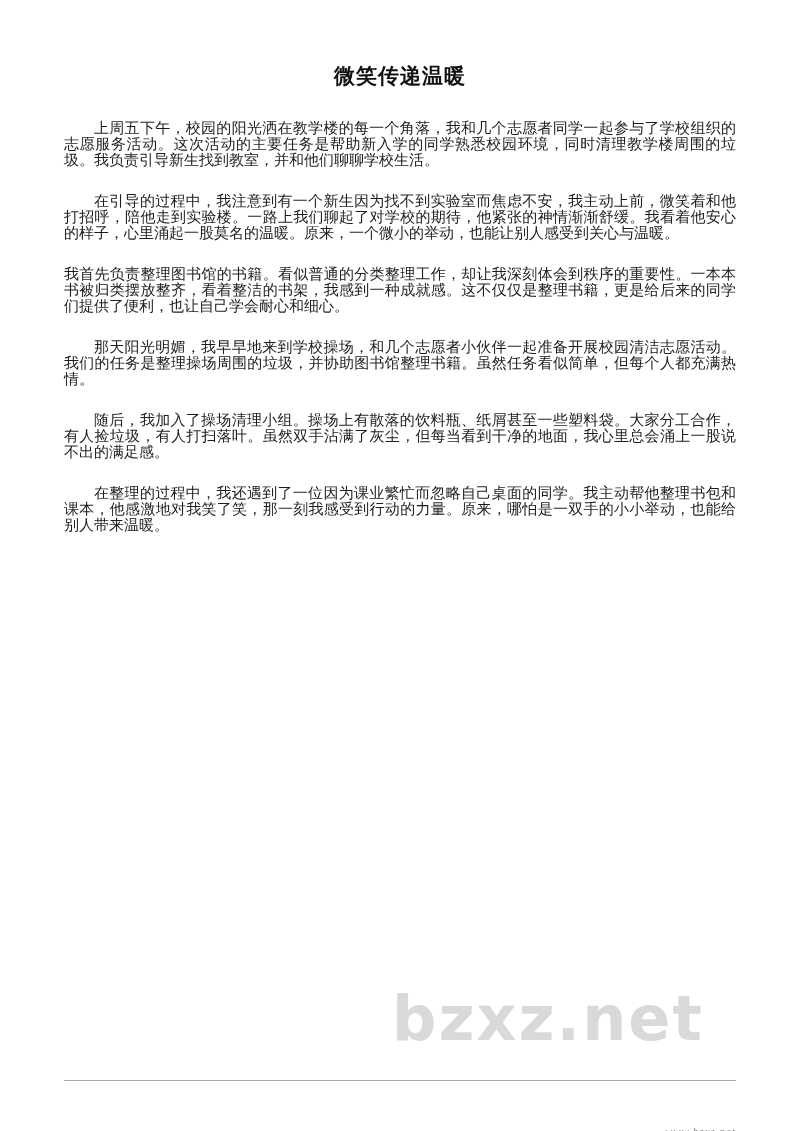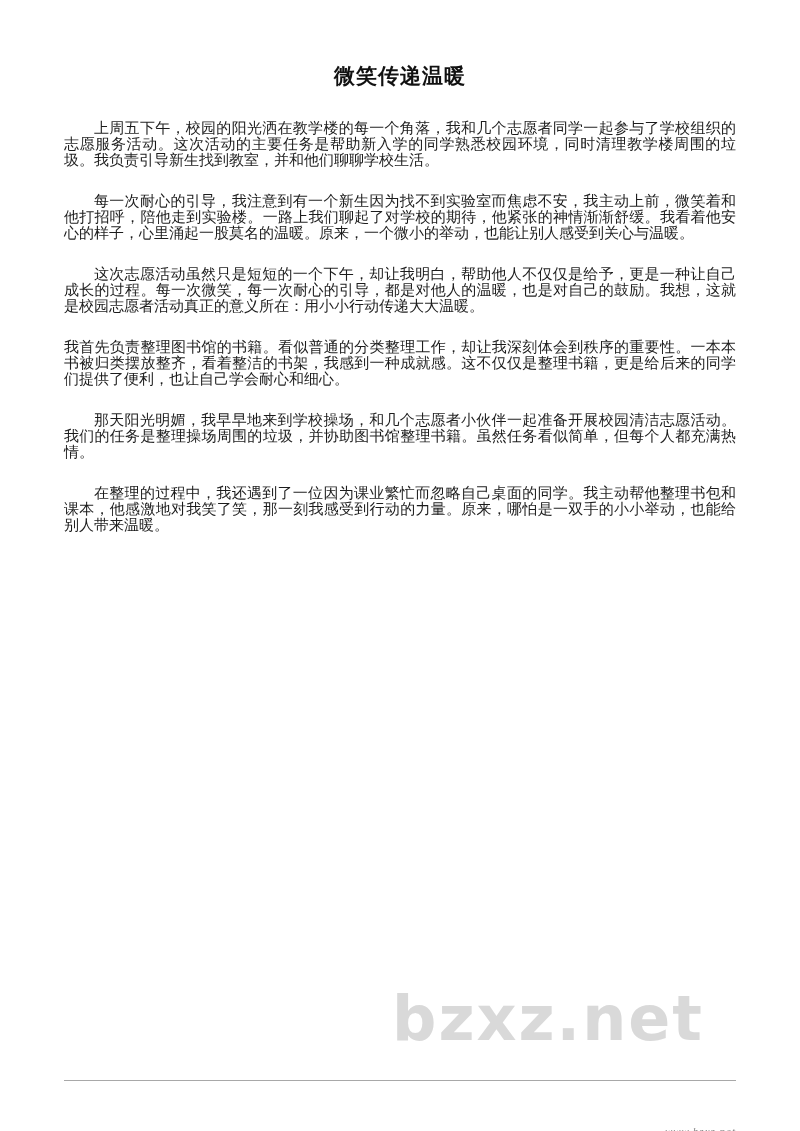--- a/index.html
+++ b/index.html
@@ -77,26 +77,26 @@
 </style>
 </head>
 <body>
 
 <div class="page">
   <div class="content">
 
     <h1 class="essay-title">微笑传递温暖</h1>
 
     <p class="para">上周五下午，校园的阳光洒在教学楼的每一个角落，我和几个志愿者同学一起参与了学校组织的志愿服务活动。这次活动的主要任务是帮助新入学的同学熟悉校园环境，同时清理教学楼周围的垃圾。我负责引导新生找到教室，并和他们聊聊学校生活。</p>
-    <p class="para">每一次耐心的引导，我注意到有一个新生因为找不到实验室而焦虑不安，我主动上前，微笑着和他打招呼，陪他走到实验楼。一路上我们聊起了对学校的期待，他紧张的神情渐渐舒缓。我看着他安心的样子，心里涌起一股莫名的温暖。原来，一个微小的举动，也能让别人感受到关心与温暖。</p>
-    <p class="para">这次志愿活动虽然只是短短的一个下午，却让我明白，帮助他人不仅仅是给予，更是一种让自己成长的过程。每一次微笑，每一次耐心的引导，都是对他人的温暖，也是对自己的鼓励。我想，这就是校园志愿者活动真正的意义所在：用小小行动传递大大温暖。</p>
+    <p class="para">在引导的过程中，我注意到有一个新生因为找不到实验室而焦虑不安，我主动上前，微笑着和他打招呼，陪他走到实验楼。一路上我们聊起了对学校的期待，他紧张的神情渐渐舒缓。我看着他安心的样子，心里涌起一股莫名的温暖。原来，一个微小的举动，也能让别人感受到关心与温暖。</p>
 
 
     <p class="para no-indent">我首先负责整理图书馆的书籍。看似普通的分类整理工作，却让我深刻体会到秩序的重要性。一本本书被归类摆放整齐，看着整洁的书架，我感到一种成就感。这不仅仅是整理书籍，更是给后来的同学们提供了便利，也让自己学会耐心和细心。</p>
     <p class="para">那天阳光明媚，我早早地来到学校操场，和几个志愿者小伙伴一起准备开展校园清洁志愿活动。我们的任务是整理操场周围的垃圾，并协助图书馆整理书籍。虽然任务看似简单，但每个人都充满热情。</p>
+    <p class="para">随后，我加入了操场清理小组。操场上有散落的饮料瓶、纸屑甚至一些塑料袋。大家分工合作，有人捡垃圾，有人打扫落叶。虽然双手沾满了灰尘，但每当看到干净的地面，我心里总会涌上一股说不出的满足感。</p>
     <p class="para">在整理的过程中，我还遇到了一位因为课业繁忙而忽略自己桌面的同学。我主动帮他整理书包和课本，他感激地对我笑了笑，那一刻我感受到行动的力量。原来，哪怕是一双手的小小举动，也能给别人带来温暖。</p>
 
   </div>
 
   <div class="watermark">bzxz.net</div>
 
   <div class="footer-rule"></div>
 
   <div class="footer-url">www.bzxz.net</div>
 </div>

